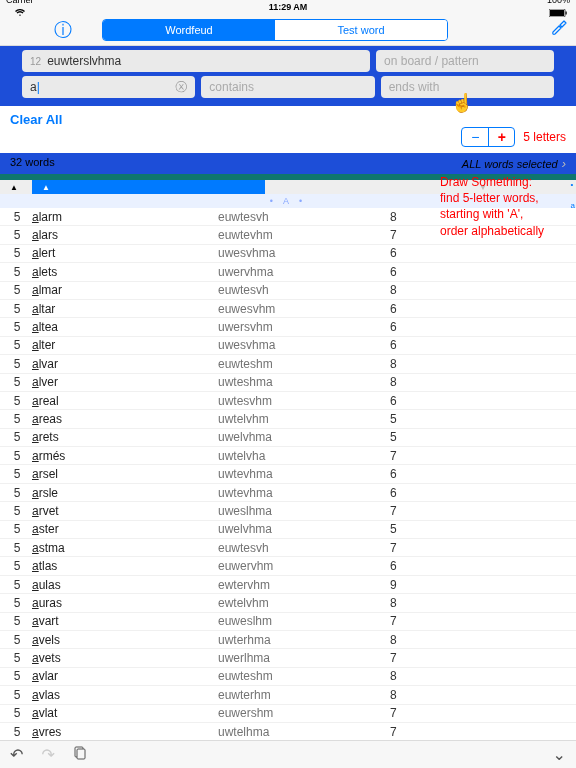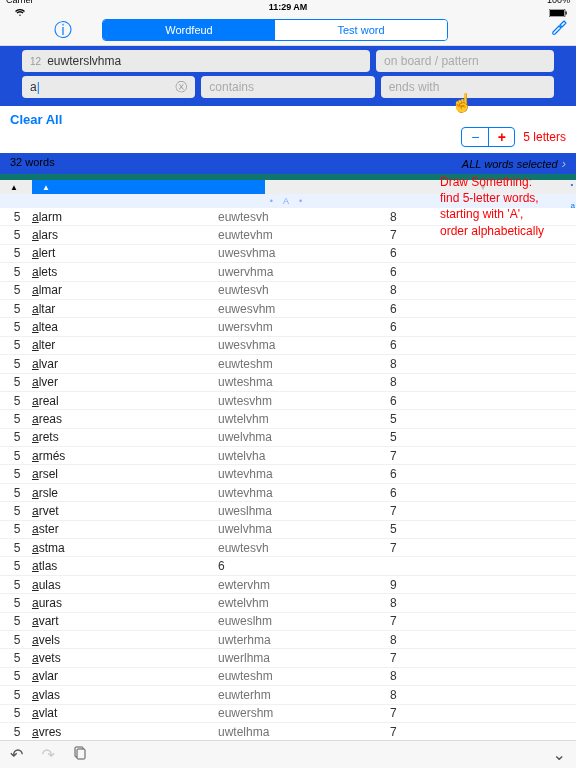--- a/index.html
+++ b/index.html
@@ -276,20 +276,21 @@
     </div>
     <div class="table-row">
       <div class="col-len">5</div>
       <div class="col-word"><span class="u">a</span>stma</div>
       <div class="col-rem">euwtesvh</div>
       <div class="col-score">7</div>
     </div>
     <div class="table-row">
       <div class="col-len">5</div>
       <div class="col-word"><span class="u">a</span>tlas</div>
+      <div class="col-rem">euwervhm</div>
       <div class="col-score">6</div>
     </div>
     <div class="table-row">
       <div class="col-len">5</div>
       <div class="col-word"><span class="u">a</span>ulas</div>
       <div class="col-rem">ewtervhm</div>
       <div class="col-score">9</div>
     </div>
     <div class="table-row">
       <div class="col-len">5</div>

